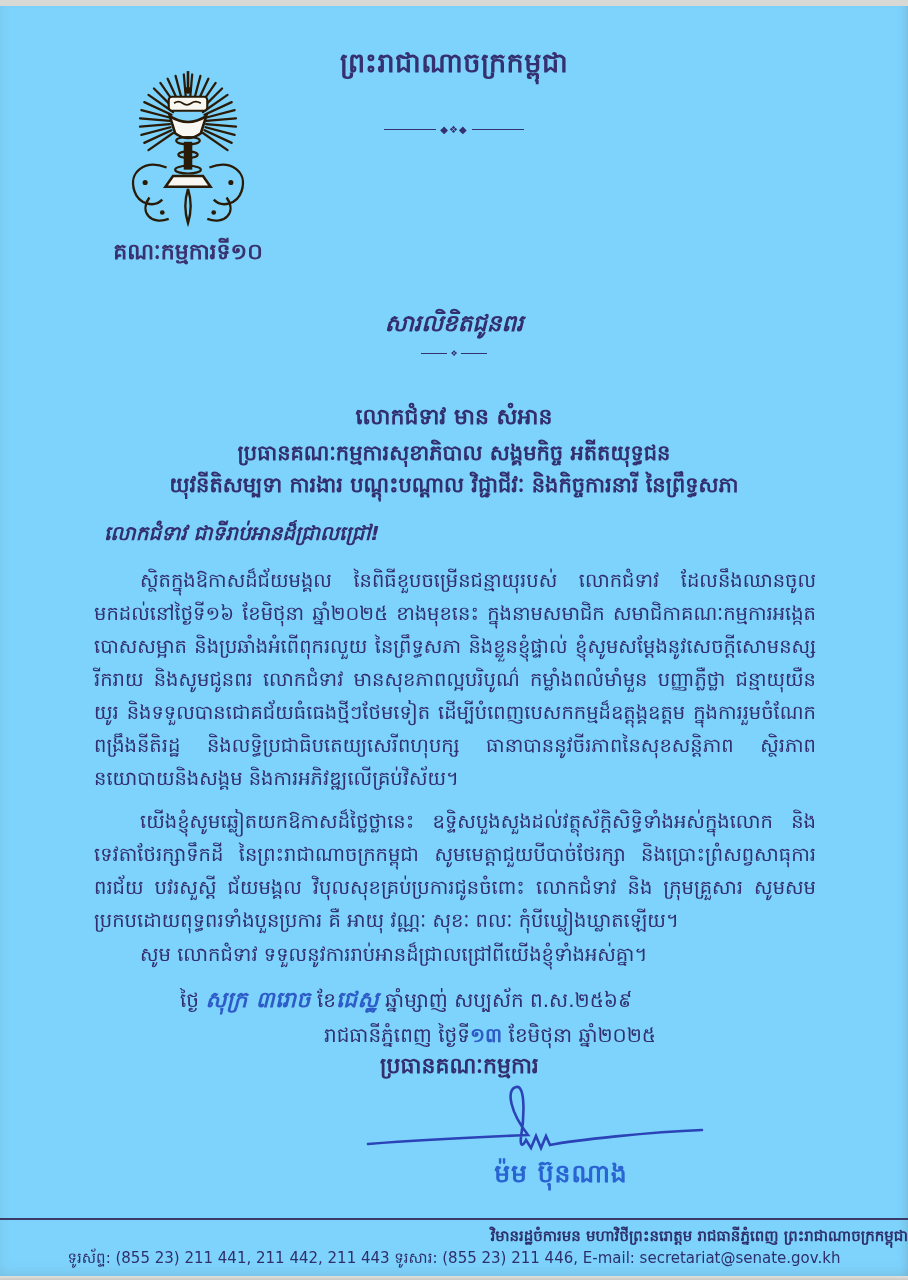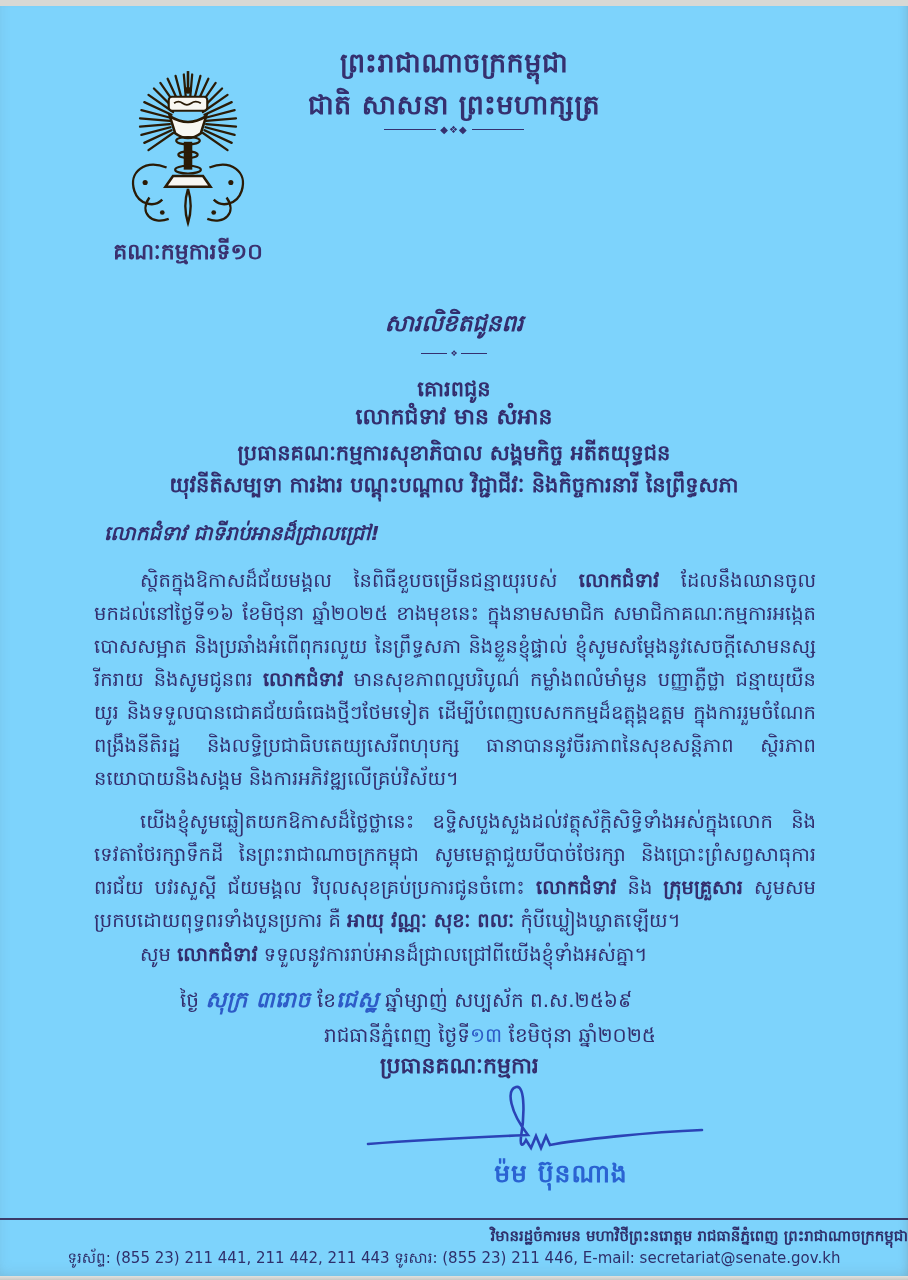--- a/index.html
+++ b/index.html
@@ -38,23 +38,23 @@
   .recipient-name{left:0;right:0;top:397px;font-size:22px;font-weight:700;}
   .recipient-title{left:0;right:0;font-size:21px;font-weight:700;line-height:32px;}
   .rt1{top:431px;} .rt2{top:463px;}
 
   
   .salutation{left:104px;top:514px;font-size:20px;font-style:italic;font-weight:600;}
   .para{left:94px;width:722px;font-size:19.5px;line-height:33px;text-align:justify;}
   .p1{top:558px;text-indent:46px;}
   .p2{top:799px;text-indent:46px;}
   .closing{top:932px;text-indent:46px;}
-  .seg-bold{font-weight:700;}
+  .seg-bold{font-weight:400;}
   .seg-hand{color:#2d5bc7;font-style:italic;font-weight:600;letter-spacing:.4px;font-size:22px;}
-  .seg-hand-bold{color:#2d5bc7;font-weight:400;}
+  .seg-hand-bold{color:#2d5bc7;font-weight:700;}
 
   
   .dateline1{left:180px;width:620px;top:980px;text-align:left;font-size:20px;}
   .dateline2{left:180px;width:620px;top:1016px;text-align:center;font-size:20px;}
   .sig-title{left:380px;width:360px;top:1046px;text-align:left;font-size:22px;font-weight:700;}
   .sig-svg{left:360px;top:1076px;}
   .sig-name{left:396px;width:330px;top:1152px;text-align:center;font-size:25px;font-weight:700;color:#2a63d2;letter-spacing:1px;}
 
   
   .footer-rule{left:0;right:0;top:1212px;height:2px;background:#3a3a68;}
@@ -63,21 +63,20 @@
   .bottom-strip{left:0;right:0;bottom:0;height:10px;
      background:linear-gradient(#e2e1dd,#a3a4a2);}
 </style>
 </head>
 <body>
 
 <div class="page">
 
   <div class="abs kingdom">
     <div>ព្រះរាជាណាចក្រកម្ពុជា</div>
-    <div>ជាតិ សាសនា ព្រះមហាក្សត្រ</div>
   </div>
   <div class="abs orn-divider">
     <span class="bar"></span>
     <span class="mid">◆❖◆</span>
     <span class="bar"></span>
   </div>
 
   <div class="abs emblem-block">
     <svg class="emblem-svg" width="150" height="178" viewBox="0 0 140 166">
       <g id="rays" stroke="#2a1b06" stroke-width="2.1" stroke-linecap="round">
@@ -135,21 +134,20 @@
     <div class="commission-name">គណៈកម្មការទី១០</div>
   </div>
 
   <div class="abs subject center">សារលិខិតជូនពរ</div>
   <div class="abs sub-divider">
     <span class="bar"></span>
     <span class="mid">❖</span>
     <span class="bar"></span>
   </div>
 
-  <div class="abs salute-to center">គោរពជូន</div>
   <div class="abs recipient-name center">លោកជំទាវ មាន សំអាន</div>
   <div class="abs recipient-title rt2 center">យុវនីតិសម្បទា ការងារ បណ្តុះបណ្តាល វិជ្ជាជីវៈ និងកិច្ចការនារី នៃព្រឹទ្ធសភា</div>
   <div class="abs recipient-title rt1 center">ប្រធានគណៈកម្មការសុខាភិបាល សង្គមកិច្ច អតីតយុទ្ធជន</div>
 
   <div class="abs salutation">លោកជំទាវ ជាទីរាប់អានដ៏ជ្រាលជ្រៅ!</div>
   <div class="abs para p1"><span>ស្ថិតក្នុងឱកាសដ៏ជ័យមង្គល នៃពិធីខួបចម្រើនជន្មាយុរបស់ </span><span class="seg-bold">លោកជំទាវ</span><span> ដែលនឹងឈានចូលមកដល់នៅថ្ងៃទី១៦ ខែមិថុនា ឆ្នាំ២០២៥ ខាងមុខនេះ ក្នុងនាមសមាជិក សមាជិកាគណៈកម្មការអង្កេត បោសសម្អាត និងប្រឆាំងអំពើពុករលួយ នៃព្រឹទ្ធសភា និងខ្លួនខ្ញុំផ្ទាល់ ខ្ញុំសូមសម្តែងនូវសេចក្តីសោមនស្សរីករាយ និងសូមជូនពរ </span><span class="seg-bold">លោកជំទាវ</span><span> មានសុខភាពល្អបរិបូណ៌ កម្លាំងពលំមាំមួន បញ្ញាភ្លឺថ្លា ជន្មាយុយឺនយូរ និងទទួលបានជោគជ័យធំធេងថ្មីៗថែមទៀត ដើម្បីបំពេញបេសកកម្មដ៏ឧត្តុង្គឧត្តម ក្នុងការរួមចំណែកពង្រឹងនីតិរដ្ឋ និងលទ្ធិប្រជាធិបតេយ្យសេរីពហុបក្ស ធានាបាននូវចីរភាពនៃសុខសន្តិភាព ស្ថិរភាពនយោបាយនិងសង្គម និងការអភិវឌ្ឍលើគ្រប់វិស័យ។</span></div>
   <div class="abs para p2"><span>យើងខ្ញុំសូមឆ្លៀតយកឱកាសដ៏ថ្លៃថ្លានេះ ឧទ្ទិសបួងសួងដល់វត្ថុស័ក្តិសិទ្ធិទាំងអស់ក្នុងលោក និងទេវតាថែរក្សាទឹកដី នៃព្រះរាជាណាចក្រកម្ពុជា សូមមេត្តាជួយបីបាច់ថែរក្សា និងប្រោះព្រំសព្វសាធុការពរជ័យ បវរសួស្តី ជ័យមង្គល វិបុលសុខគ្រប់ប្រការជូនចំពោះ </span><span class="seg-bold">លោកជំទាវ</span><span> និង </span><span class="seg-bold">ក្រុមគ្រួសារ</span><span> សូមសមប្រកបដោយពុទ្ធពរទាំងបួនប្រការ គឺ </span><span class="seg-bold">អាយុ វណ្ណៈ សុខៈ ពលៈ</span><span> កុំបីឃ្លៀងឃ្លាតឡើយ។</span></div>
   <div class="abs para closing"><span>សូម </span><span class="seg-bold">លោកជំទាវ</span><span> ទទួលនូវការរាប់អានដ៏ជ្រាលជ្រៅពីយើងខ្ញុំទាំងអស់គ្នា។</span></div>
 
   <div class="abs dateline1"><span>ថ្ងៃ </span><span class="seg-hand">សុក្រ ៣រោច</span><span> ខែ</span><span class="seg-hand">ជេស្ឋ</span><span> ឆ្នាំម្សាញ់ សប្បស័ក ព.ស.២៥៦៩</span></div>

